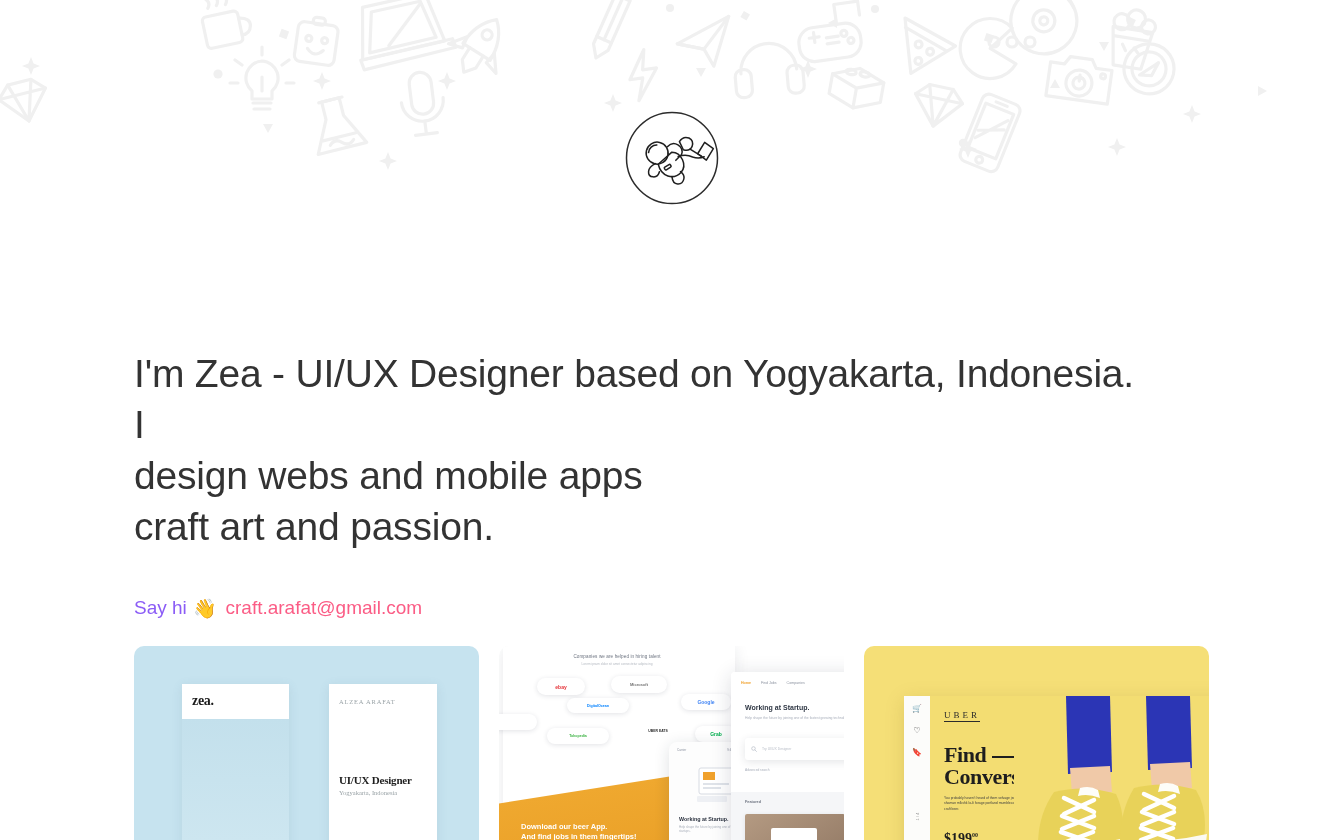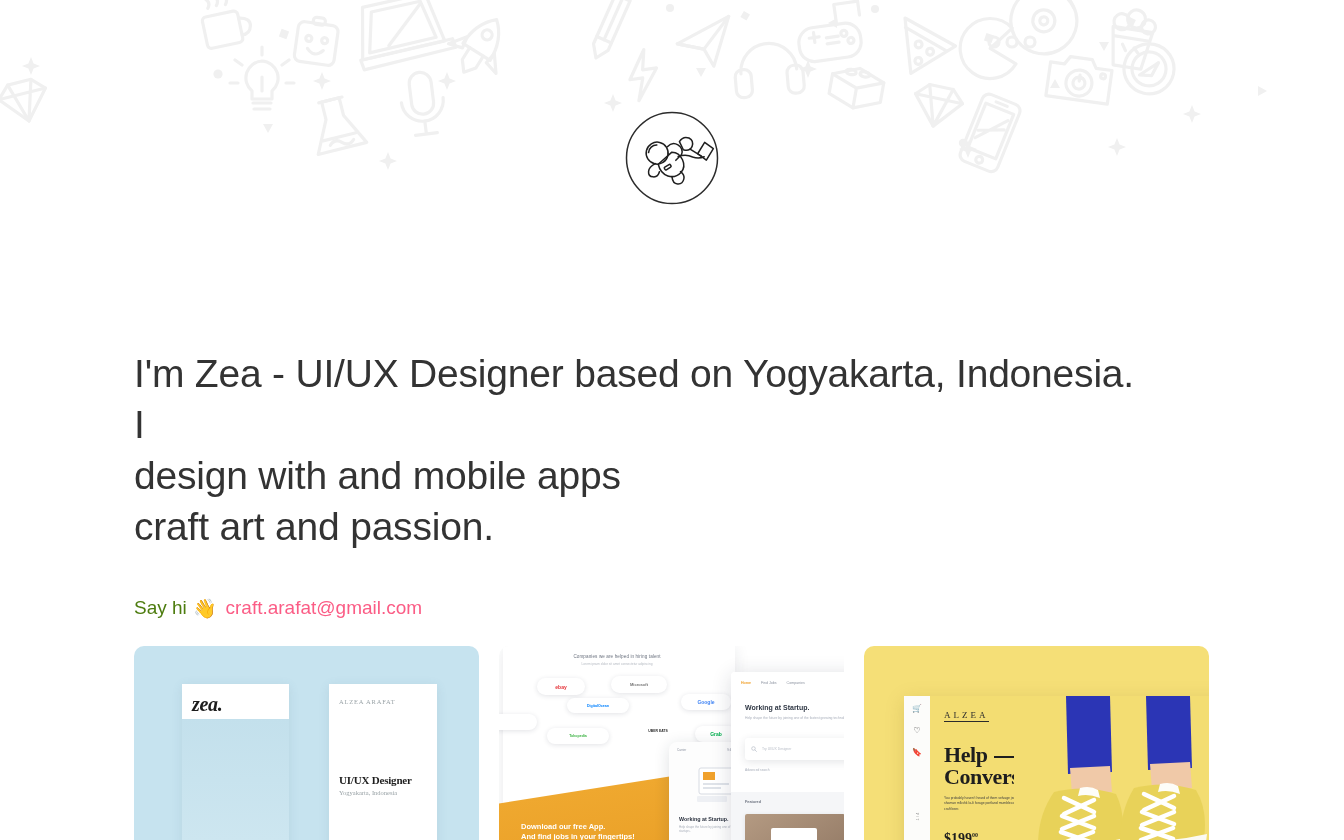--- a/index.html
+++ b/index.html
@@ -60,21 +60,21 @@
 
   #sayhi-row {
     margin-top: 43px;
     font-size: 19px;
     line-height: 26px;
     color: #3b3b3b;
     display: flex;
     align-items: center;
     gap: 0;
   }
-  #sayhi-label { color: #4d7c0f; }
+  #sayhi-label { color: #8b5cf6; }
   #wave-icon {
     display: inline-block;
     font-size: 19px;
     margin: 0 8px 0 7px;
     line-height: 1;
   }
   #email-link {
     color: #fb5c85;
     text-decoration: none;
     cursor: pointer;
@@ -116,24 +116,23 @@
   }
   .c1 .bcard-left .photo {
     position:absolute; left:0; top:35px; right:0; bottom:0;
     background: linear-gradient(180deg,#c3e0ec 0%, #cde6f0 62%, #e7f1f5 100%);
   }
   .c1 .zea-logo {
     position: absolute;
     left: 10px; top: 9px;
     font-family: "Liberation Serif", serif;
     font-weight: 700;
-    font-size: 20px;
+    font-size: 14px;
     color: #1c1c1c;
     letter-spacing: -0.3px;
-    font-style: italic;
   }
   .c1 .bcard-right {
     left: 195px; top: 38px;
     width: 108px; height: 230px;
   }
   .c1 .nm {
     position:absolute; left:10px; top:14px;
     font-family:"Liberation Serif", serif;
     font-size:6.5px; letter-spacing:0.8px;
     color:#9aa3a7;
@@ -531,21 +530,21 @@
         <path d="M68 50 L74 62"></path>
         <path d="M72 58 L84 52 L88 62 L76 68 Z"></path>
       </g>
     </svg>
   </div>
 
   <div id="content">
 
     <h1 id="headline">
       <span class="ln">I'm Zea - UI/UX Designer based on Yogyakarta, Indonesia. I</span>
-      <span class="ln">design with and mobile apps</span>
+      <span class="ln">design webs and mobile apps</span>
       <span class="ln">craft art and passion.</span>
     </h1>
 
     <div id="sayhi-row">
       <span id="sayhi-label">Say hi</span>
       <span id="wave-icon">👋</span>
       <a id="email-link" href="#">craft.arafat@gmail.com</a>
     </div>
 
   </div>
@@ -577,22 +576,22 @@
       <div class="chip" style="left:112px; top:30px; width:56px; height:17px; color:#737373; font-size:4px;">Microsoft</div>
       <div class="chip" style="left:68px; top:52px; width:62px; height:15px; color:#0080ff; font-size:3.6px;">DigitalOcean</div>
       <div class="chip" style="left:182px; top:48px; width:50px; height:16px; color:#4285f4;">Google</div>
       <div class="chip" style="left:-8px; top:68px; width:46px; height:16px; color:#1f4fb5; font-size:4px;">&nbsp;</div>
       <div class="chip" style="left:48px; top:82px; width:62px; height:16px; color:#42b549; font-size:3.6px;">Tokopedia</div>
       <div class="chip" style="left:130px; top:78px; width:58px; height:14px; background:transparent; box-shadow:none; color:#2b2b2b; font-size:3.4px;">UBER EATS</div>
       <div class="chip" style="left:196px; top:80px; width:42px; height:16px; color:#00b14f;">Grab</div>
 
       <div class="orange-band"></div>
       <div class="ob-t1">
-        <span>Download our free App.</span><br>
-        <span>And find jobs in your fingertips!</span>
+        <span>Download our beer App.</span><br>
+        <span>And find jobs in them fingertips!</span>
       </div>
 
       <div class="phone-card">
         <div class="pc-status">
           <span>Carrier</span>
           <span>9:41 AM</span>
           <span>100%</span>
         </div>
         <svg class="pc-hero" viewBox="0 0 84 46">
           <rect x="8" y="6" width="36" height="26" rx="2" fill="#ffffff" stroke="#d7dbe2" stroke-width="1"></rect>
@@ -648,24 +647,24 @@
     <div class="card c3">
       <div class="shot">
 
         <div class="rail">
           <span class="ri">🛒</span>
           <span class="ri">♡</span>
           <span class="ri">🔖</span>
           <span class="pager">1 / 4</span>
         </div>
 
-        <div class="lewd">ALZEA</div>
+        <div class="lewd">UBER</div>
 
         <div class="h1">
-          <span>Help</span><span class="rule"></span><br>
+          <span>Find</span><span class="rule"></span><br>
           <span>Converse.</span>
         </div>
 
         <div class="desc">You probably haven't heard of them selvage jean, shaman mlkshk lo-fi forage portland mumblecore craft beer.</div>
 
         <div class="price">
           <span>$199</span><sup>00</sup>
         </div>
 
         <svg class="shoes" width="215" height="215" viewBox="0 0 215 215">

